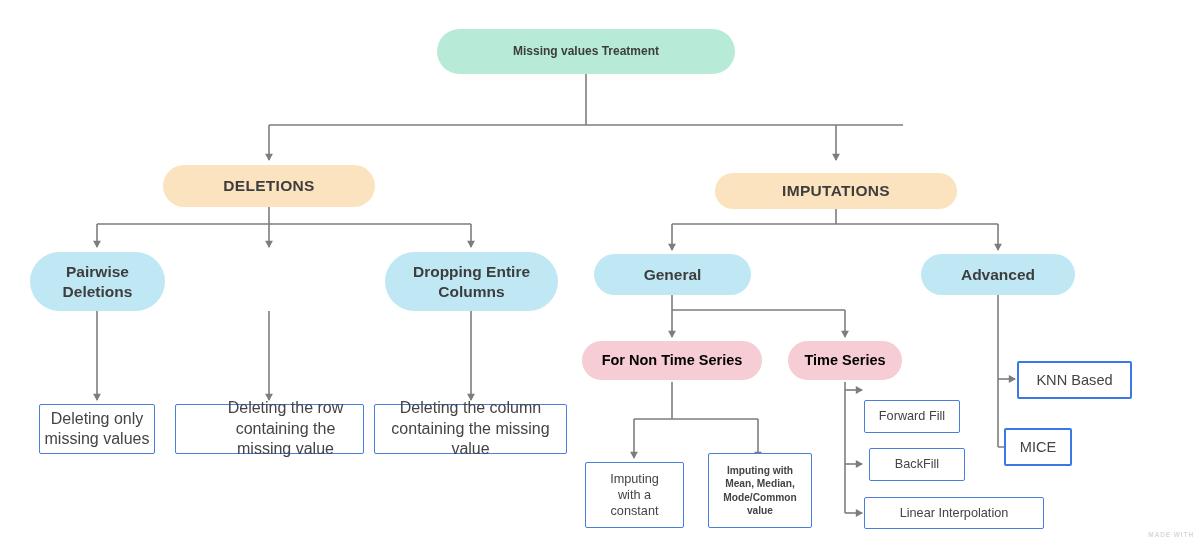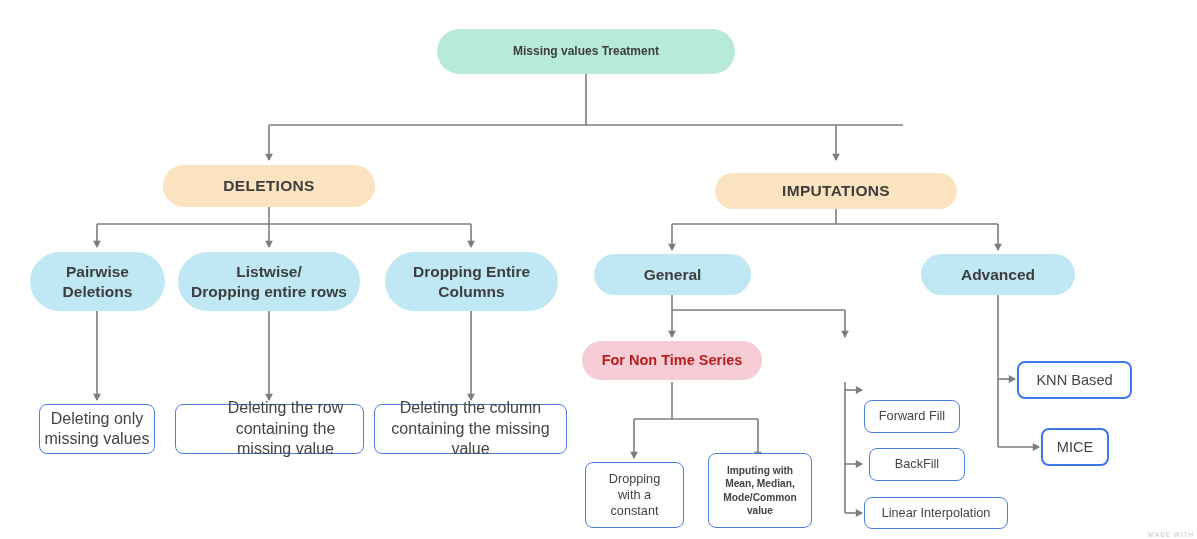--- a/index.html
+++ b/index.html
@@ -57,27 +57,27 @@
   .n-blue {
     background: #bfe8f4;
     font-size: 15.5px;
     font-weight: bold;
     color: #3d3d3d;
   }
   .n-pink {
     background: #f6ccd5;
     font-size: 14.5px;
     font-weight: bold;
-    color: #b91c1c;
+    color: #000000;
   }
   
   .box {
     background: #ffffff;
     border: 1.6px solid #4a7ddd;
-    border-radius: 8px;
+    border-radius: 2px;
     color: #444444;
     font-weight: normal;
     text-align: center;
   }
   .box-strong {
     border-width: 2.4px;
     border-color: #3b78e7;
   }
   .fs13 { font-size: 12.7px; }
   .fs12 { font-size: 16px; }
@@ -162,24 +162,20 @@
 
   <div class="node pill n-cat" style="left:715px; top:165px; width:242px; height:36px;margin-top:8px;">
     <span>IMPUTATIONS</span>
   </div>
 
   <div class="node pill n-blue" style="left:30px; top:252px; width:135px; height:59px;">
     <span>Pairwise
 Deletions</span>
   </div>
 
-  <div class="node pill n-blue" style="left:178px; top:252px; width:182px; height:59px;">
-    <span>Listwise/
-Dropping entire rows</span>
-  </div>
 
   <div class="node pill n-blue" style="left:385px; top:252px; width:173px; height:59px;">
     <span>Dropping Entire
 Columns</span>
   </div>
 
   <div class="node box fs12" style="left:39px; top:404px; width:116px; height:50px;">
     <span>Deleting only
 missing values</span>
   </div>
@@ -199,49 +195,52 @@
   </div>
 
   <div class="node pill n-blue" style="left:921px; top:254px; width:154px; height:41px;">
     <span>Advanced</span>
   </div>
 
   <div class="node pill n-pink" style="left:582px; top:341px; width:180px; height:39px;">
     <span>For Non Time Series</span>
   </div>
 
+  <div class="node pill n-pink" style="left:788px; top:341px; width:114px; height:39px;">
+    <span>Time Series</span>
+  </div>
 
   <div class="node box fs13" style="left:585px; top:462px; width:99px; height:66px;">
-    <span>Dropping
+    <span>Imputing
 with a
 constant</span>
   </div>
 
   <div class="node box fs10" style="left:708px; top:453px; width:104px; height:75px;font-weight:bold;">
     <span>Imputing with
 Mean, Median,
 Mode/Common
 value</span>
   </div>
 
   <div class="node box fs13" style="left:864px; top:400px; width:96px; height:33px;">
     <span>Forward Fill</span>
   </div>
 
   <div class="node box fs13" style="left:869px; top:448px; width:96px; height:33px;">
     <span>BackFill</span>
   </div>
 
-  <div class="node box fs13" style="left:864px; top:497px; width:144px; height:32px;">
+  <div class="node box fs13" style="left:864px; top:497px; width:180px; height:32px;">
     <span>Linear Interpolation</span>
   </div>
 
   <div class="node box box-strong fs15" style="left:1017px; top:361px; width:115px; height:38px;">
     <span>KNN Based</span>
   </div>
 
-  <div class="node box box-strong fs15" style="left:1041px; top:428px; width:68px; height:38px;">
+  <div class="node box box-strong fs15" style="left:1004px; top:428px; width:68px; height:38px;">
     <span>MICE</span>
   </div>
 
   <div class="watermark">MADE WITH</div>
 
 </div>
 
 </body></html>

